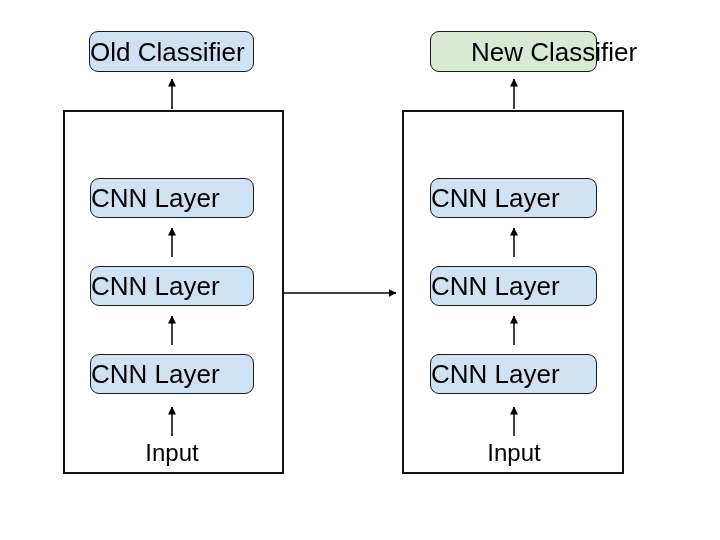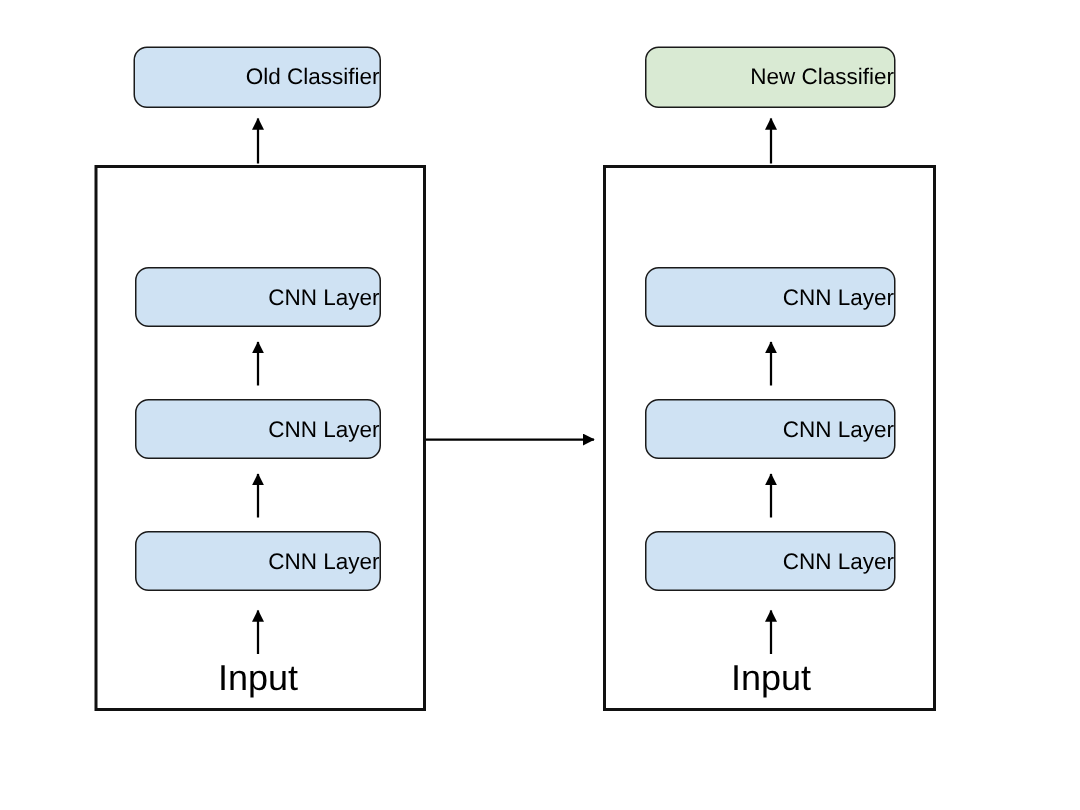--- a/index.html
+++ b/index.html
@@ -16,27 +16,27 @@
     color: #000000;
     overflow: hidden;
   }
   .rounded-box {
     position: absolute;
     box-sizing: border-box;
     border: 1.5px solid var(--border, #1a1a1a);
     border-radius: 9px;
     display: flex;
     align-items: center;
-    justify-content: flex-end;
-    font-size: 15px;
+    justify-content: flex-start;
+    font-size: 26px;
     line-height: 1;
     white-space: nowrap;
   }
   .blue { background: var(--blue, #cfe2f3); }
-  .green { background: var(--green, #d9ead3); }
+  .green { background: var(--green, #d9ead3); padding-left: 40px; }
 
   
   #old-classifier { left: 89px;  top: 31px; width: 165px; height: 41px; }
   #new-classifier { left: 430px; top: 31px; width: 167px; height: 41px; }
 
   
   .model-container {
     position: absolute;
     box-sizing: border-box;
     border: 2px solid #111111;

